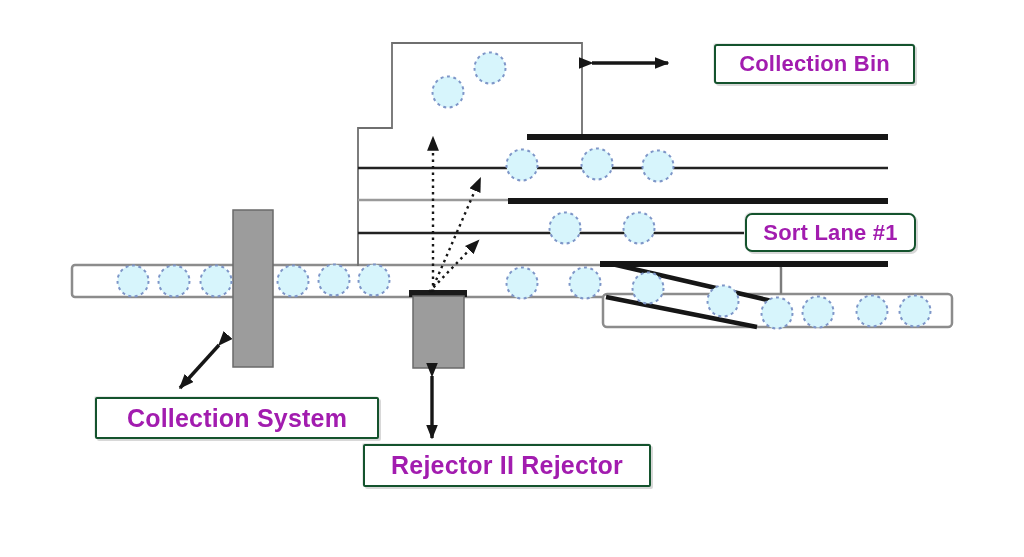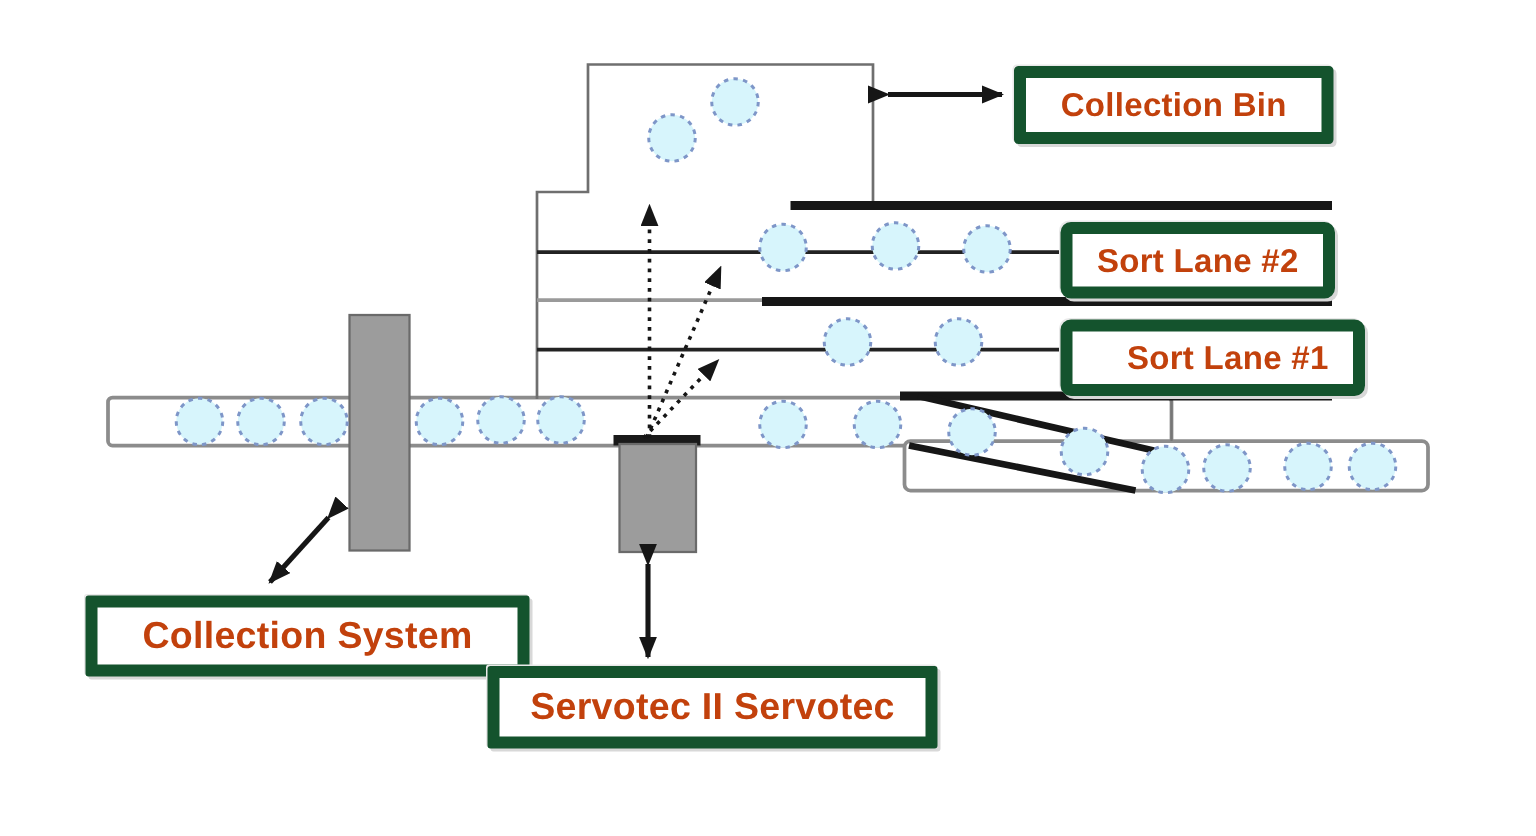--- a/index.html
+++ b/index.html
@@ -11,30 +11,31 @@
     font-family: "Liberation Sans", sans-serif;
     overflow: hidden;
   }
   .stage svg { position: absolute; left: 0; top: 0; }
   .lbl {
     position: absolute;
     display: flex;
     align-items: center;
     justify-content: center;
     background: #ffffff;
-    border: 8px solid #14532d;
+    border: 2px solid #14532d;
     box-shadow: 2px 2px 0 #d8d8d8, -1px -1px 0 #e9e9e9;
     font-weight: bold;
-    color: #c2410c;
+    color: #a21caf;
     white-space: nowrap;
     letter-spacing: 0.2px;
+    margin-left: 38px;
   }
   .lbl-collection { left: 676px; top: 44px;  width: 197px; height: 36px; font-size: 22px; border-radius: 3px; }
   .lbl-lane2      { left: 707px; top: 148px; width: 167px; height: 35px; font-size: 22px; border-radius: 7px; }
-  .lbl-lane1      { left: 707px; top: 213px; width: 167px; height: 35px; font-size: 22px; border-radius: 7px; padding-left: 20px; }
+  .lbl-lane1      { left: 707px; top: 213px; width: 167px; height: 35px; font-size: 22px; border-radius: 7px; }
   .lbl-inspect    { left: 57px;  top: 397px; width: 280px; height: 38px; font-size: 25px; border-radius: 2px; }
   .lbl-servotec   { left: 325px; top: 444px; width: 284px; height: 39px; font-size: 25px; border-radius: 2px; }
 </style>
 </head>
 <body>
 
 <div class="stage">
 
   <svg width="1024" height="557" viewBox="0 0 1024 557">
     <defs>
@@ -98,18 +99,17 @@
     </g>
 
     <g stroke="#161616" stroke-width="3.4" fill="none">
       <line x1="592" y1="63" x2="668" y2="63" marker-start="url(#ah)" marker-end="url(#ah)"></line>
       <line x1="219" y1="345" x2="180" y2="388" marker-start="url(#ah)" marker-end="url(#ah)"></line>
       <line x1="432" y1="376" x2="432" y2="438" marker-start="url(#ah)" marker-end="url(#ah)"></line>
     </g>
   </svg>
 
   <div class="lbl lbl-collection">Collection Bin</div>
-  <div class="lbl lbl-lane2">Sort Lane #2</div>
   <div class="lbl lbl-lane1">Sort Lane #1</div>
   <div class="lbl lbl-inspect">Collection System</div>
-  <div class="lbl lbl-servotec">Servotec II Servotec</div>
+  <div class="lbl lbl-servotec">Rejector II Rejector</div>
 
 </div>
 
 </body></html>

